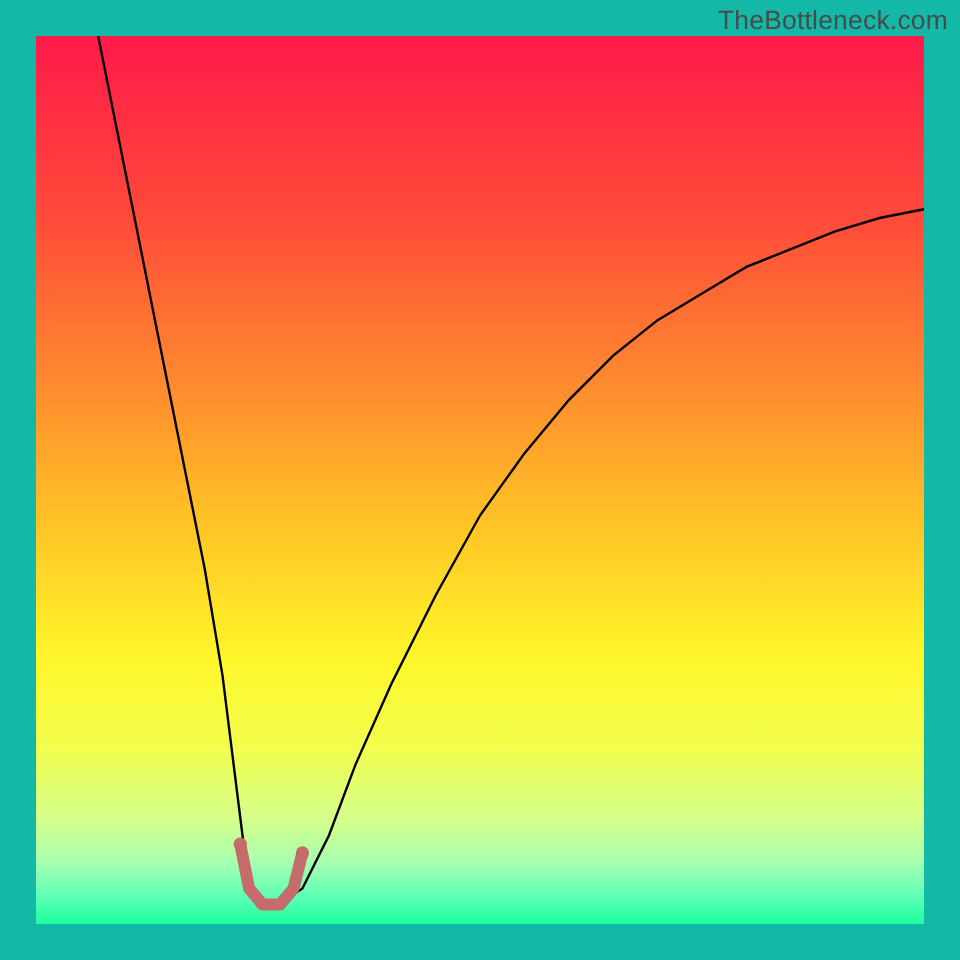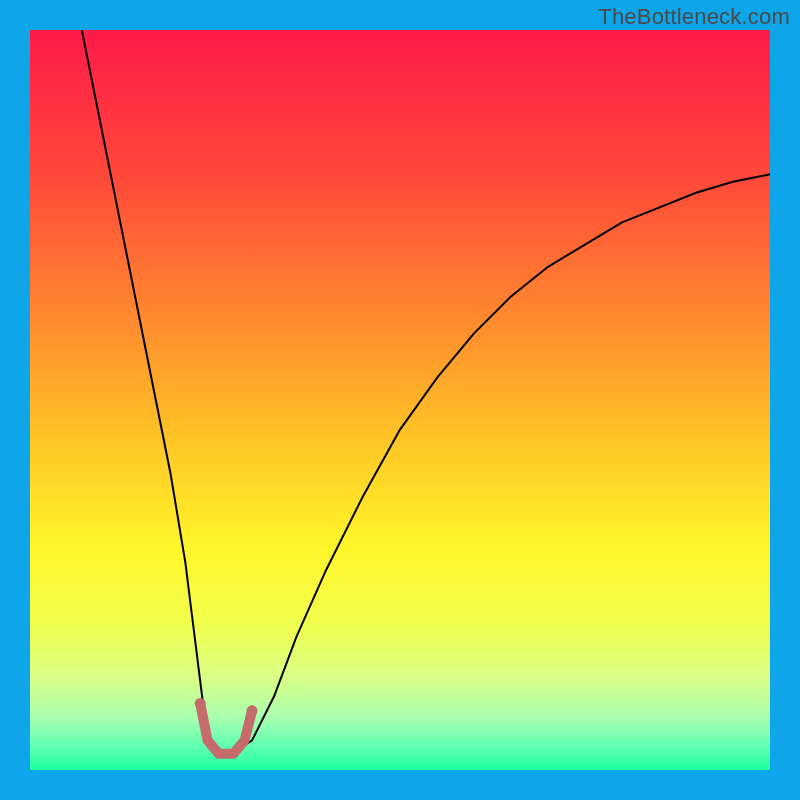--- a/index.html
+++ b/index.html
@@ -8,21 +8,21 @@
     width: 800px;
     height: 800px;
     background: #000;
     font-family: Arial, Helvetica, sans-serif;
     overflow: hidden;
   }
   .frame {
     position: relative;
     width: 800px;
     height: 800px;
-    background: #0ea5e9;
+    background: #14b8a6;
   }
   .watermark {
     position: absolute;
     top: 4px;
     right: 10px;
     color: #4a4a4a;
     font-size: 22px;
     font-weight: 500;
     letter-spacing: 0.2px;
     user-select: none;

